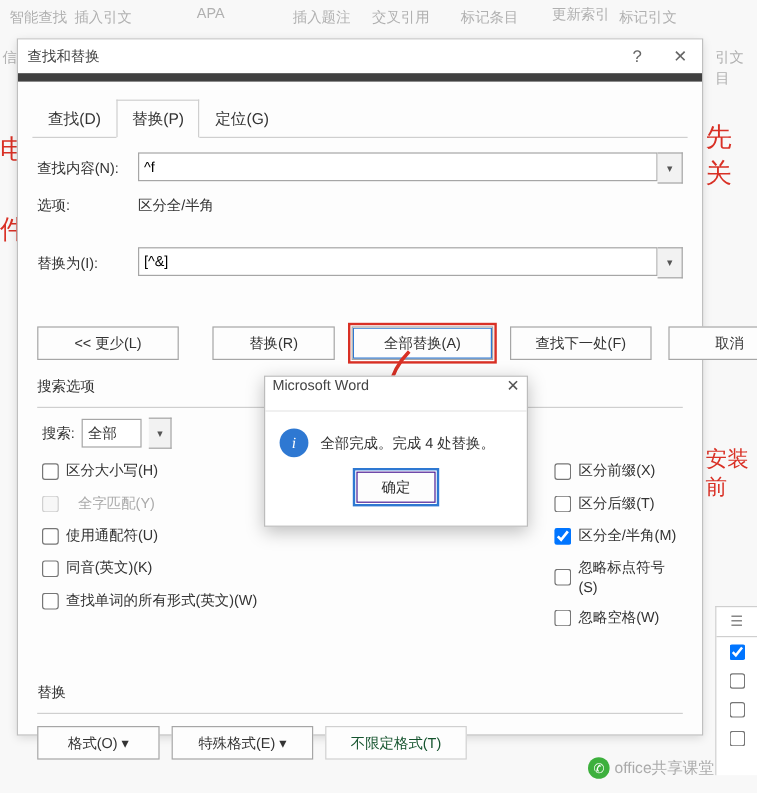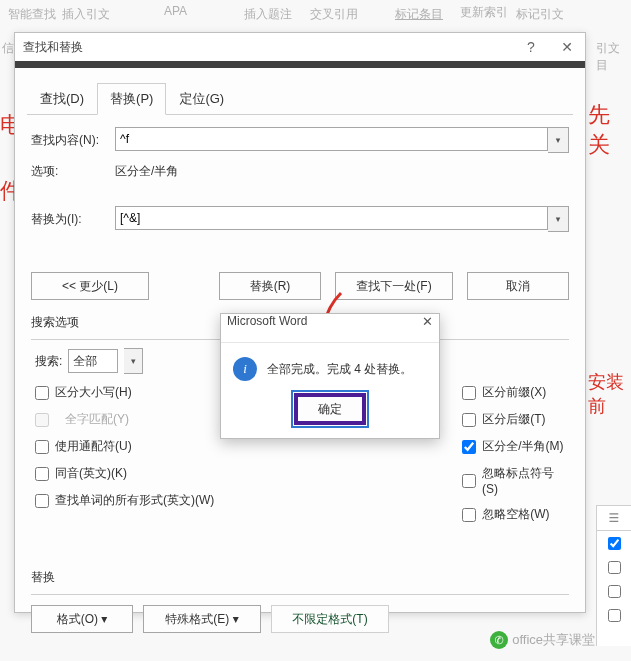--- a/index.html
+++ b/index.html
@@ -38,38 +38,38 @@
   .chk input{width:14px;height:14px;margin:0;}
   .chk.disabled{color:#aaa;gap:16px;}
   .bottom-section{margin-top:46px;}
   .bottom-btns{display:flex;gap:10px;margin-top:10px;}
   .msgbox{position:absolute;left:220px;top:313px;width:218px;height:124px;background:#fff;border:1px solid #bcbcbc;box-shadow:0 4px 14px rgba(0,0,0,.25);}
   .msgbox .mb-title{height:28px;display:flex;padding:0 6px;border-bottom:1px solid #e6e6e6;font-size:12px;color:#444;}
   .msgbox .mb-title .spacer{flex:1;}
   .msgbox .mb-body{display:flex;align-items:center;gap:10px;padding:14px 12px 8px 12px;font-size:12px;}
   .info-icon{width:24px;height:24px;border-radius:50%;background:#2e78d2;color:#fff;display:flex;align-items:center;justify-content:center;font-family:Georgia,serif;font-style:italic;font-size:13px;}
   .msgbox .mb-foot{display:flex;justify-content:center;padding:4px 0 10px 0;}
-  .ok-btn{width:64px;height:24px;border:4px solid #4c1d95;outline:2px solid #2e78d2;outline-offset:1px;background:#fdfdfd;display:flex;align-items:center;justify-content:center;font-size:12px;}
+  .ok-btn{width:64px;height:24px;border:1px solid #4c1d95;outline:2px solid #2e78d2;outline-offset:1px;background:#fdfdfd;display:flex;align-items:center;justify-content:center;font-size:12px;}
   .arrow{position:absolute;left:305px;top:289px;pointer-events:none;}
   .bottom-watermark{position:absolute;right:36px;bottom:12px;font-size:13px;color:#aaa;display:flex;align-items:center;gap:4px;}
   .wm-icon{width:18px;height:18px;border-radius:50%;background:#3db03d;color:#fff;display:flex;align-items:center;justify-content:center;font-size:11px;}
   .side-panel{position:absolute;right:0;top:505px;width:34px;height:140px;border-left:1px solid #cfcfcf;border-top:1px solid #cfcfcf;background:#fff;}
   .side-panel .hdr{height:24px;border-bottom:1px solid #cfcfcf;display:flex;align-items:center;justify-content:center;color:#888;font-size:12px;}
   .side-panel .row-chk{height:24px;display:flex;align-items:center;justify-content:center;}
 </style>
 </head>
 <body>
 <div class="canvas">
 
 <span class="bg-text" style="left:8px;top:6px;">智能查找</span>
 <span class="bg-text" style="left:62px;top:6px;">插入引文</span>
 <span class="bg-text" style="left:164px;top:4px;">APA</span>
 <span class="bg-text" style="left:244px;top:6px;">插入题注</span>
 <span class="bg-text" style="left:310px;top:6px;">交叉引用</span>
-<span class="bg-text" style="left:395px;top:6px;text-decoration:underline;">标记条目</span>
+<span class="bg-text" style="left:384px;top:6px;">标记条目</span>
 <span class="bg-text" style="left:460px;top:4px;">更新索引</span>
 <span class="bg-text" style="left:516px;top:6px;">标记引文</span>
 <span class="bg-text" style="left:596px;top:40px;">引文目</span>
 <span class="bg-text" style="left:2px;top:40px;">信息</span>
 
 <span class="bg-red" style="left:0px;top:110px;">电</span>
 <span class="bg-red" style="left:0px;top:176px;">件</span>
 <span class="bg-red" style="left:588px;top:100px;">先关</span>
 <span class="bg-red" style="left:588px;top:370px;font-size:18px;">安装前</span>
 
@@ -103,20 +103,21 @@
       <div class="field">
         <input class="textbox" value="[^&amp;]" style="">
         <div class="combo-btn">▾</div>
       </div>
     </div>
 
     <div class="btn-row">
       <div class="btn wide">&lt;&lt; 更少(L)</div>
       <div style="flex:1"></div>
       <div class="btn">替换(R)</div>
+      <div class="btn wide primary-outline blue-inner">全部替换(A)</div>
       <div class="btn wide">查找下一处(F)</div>
       <div class="btn">取消</div>
     </div>
 
     <div class="section-title">搜索选项</div>
     <div style="border-top:1px solid #cfcfcf;margin-bottom:8px;"></div>
 
     <div class="search-line">
       <span>搜索:</span>
       <span class="select" style="min-width:40px;display:inline-flex;align-items:center;">全部</span>

